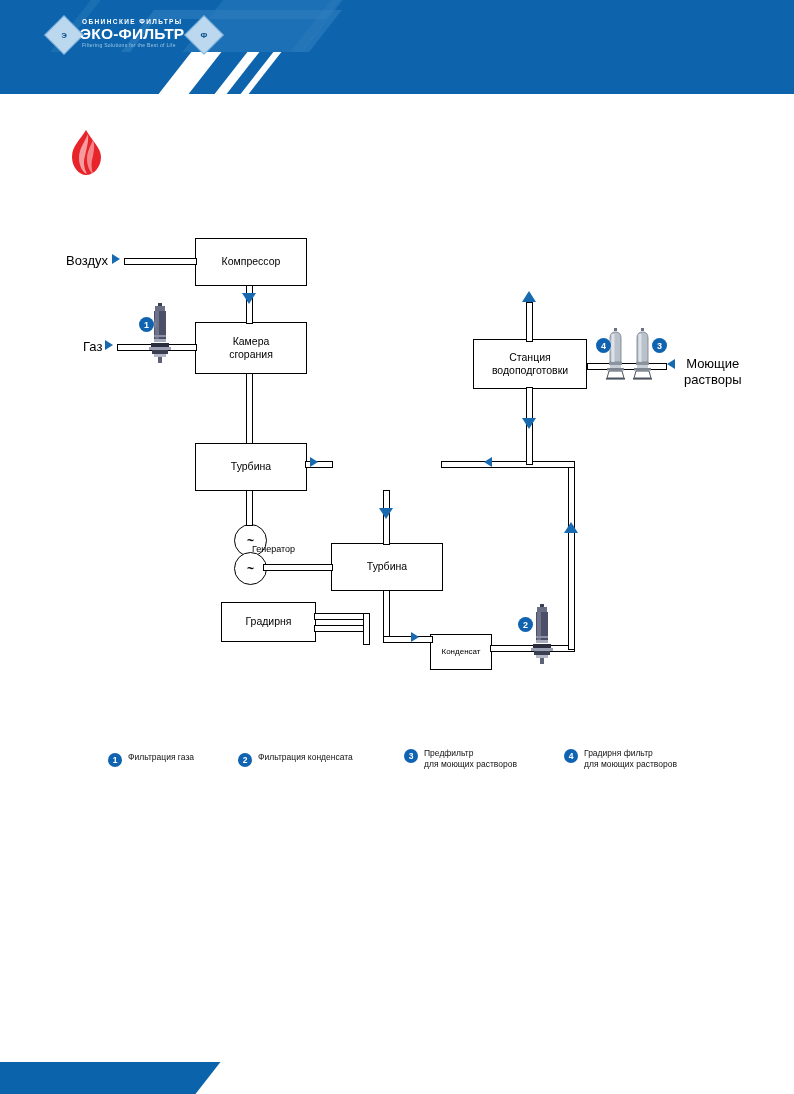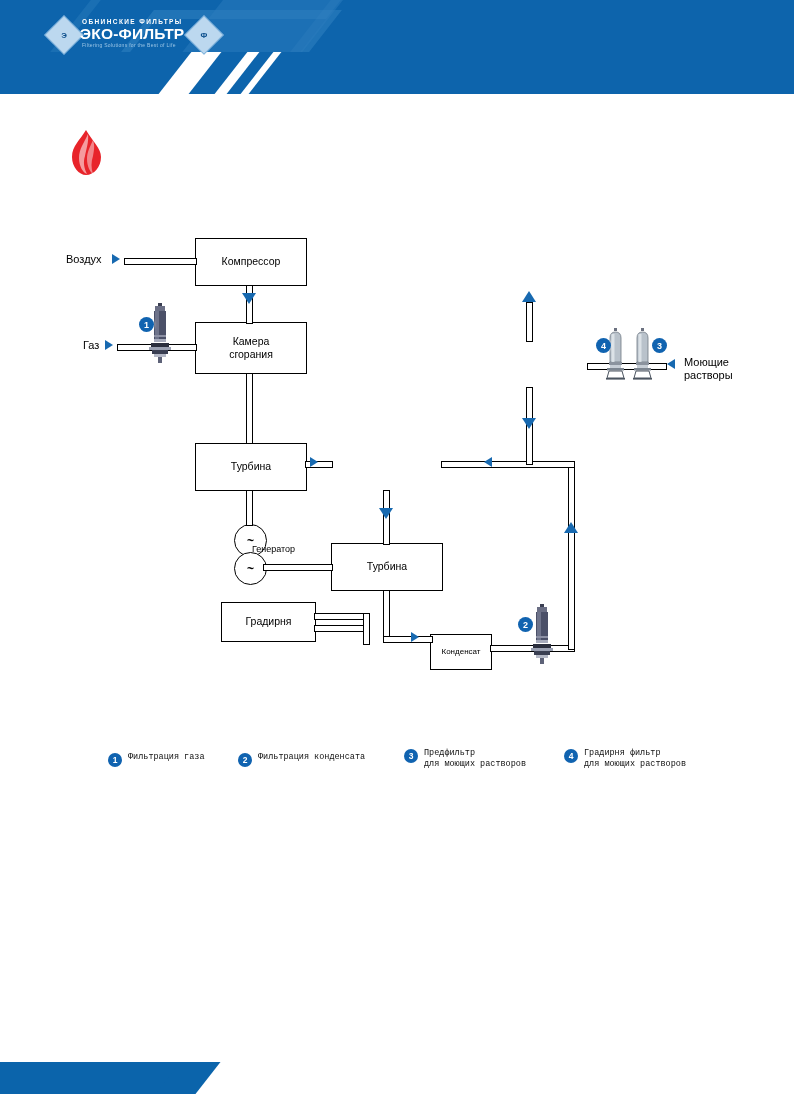--- a/index.html
+++ b/index.html
@@ -71,21 +71,21 @@
   .flame{position:absolute;left:60px;top:128px;width:52px;height:50px;}
   
   .diagram{position:absolute;left:0;top:0;width:794px;height:1094px;
            pointer-events:none;}
   .box{
     position:absolute;border:1.4px solid #000000;background:#ffffff;
     display:flex;align-items:center;justify-content:center;text-align:center;
     font-size:10.5px;color:#000000;line-height:1.25;box-sizing:border-box;
   }
   .iolabel{
-    position:absolute;font-size:11px;color:#000000;white-space:nowrap;
+    position:absolute;font-size:13px;color:#000000;white-space:nowrap;text-align:center;
   }
   .iolabel.two{line-height:1.2;}
   
   .pipe{position:absolute;background:#ffffff;border:1.2px solid #000;box-sizing:border-box;}
   .pipe.h{height:7px;}
   .pipe.v{width:7px;}
   .arrow{position:absolute;width:0;height:0;}
   .arrow.up{border-left:7px solid transparent;border-right:7px solid transparent;border-bottom:11px solid #1769b0;}
   .arrow.down{border-left:7px solid transparent;border-right:7px solid transparent;border-top:11px solid #1769b0;}
   .arrow.left{border-top:7px solid transparent;border-bottom:7px solid transparent;border-right:11px solid #1769b0;}
@@ -112,21 +112,21 @@
   
   .vessel{position:absolute;width:22px;height:52px;z-index:4;}
   
   .legend{position:absolute;left:108px;top:748px;width:620px;height:30px;}
   .leg-item{position:absolute;display:flex;align-items:flex-start;}
   .leg-badge{
     width:14px;height:14px;border-radius:50%;background:#1063b0;color:#fff;
     font-size:8.5px;font-weight:bold;display:flex;align-items:center;
     justify-content:center;flex:none;margin-top:1px;
   }
-  .leg-txt{margin-left:6px;font-size:8.5px;color:#111;line-height:1.25;white-space:nowrap;font-family:Liberation Mono, monospace;}
+  .leg-txt{margin-left:6px;font-size:8.5px;color:#111;line-height:1.25;white-space:nowrap;}
   
   .footer{
     position:absolute;left:0;top:1062px;width:794px;height:32px;overflow:hidden;
   }
   .footer-bar{
     position:absolute;left:0;top:0;width:190px;height:32px;background:#0b64ab;
   }
   .footer-skew{
     position:absolute;left:168px;top:0;width:40px;height:32px;background:#0b64ab;
     transform:skewX(-38deg);
@@ -176,20 +176,24 @@
 
   <div class="box" style="left:195px;top:443px;width:112px;height:48px;">Турбина</div>
 
 
   <div class="box" style="left:331px;top:543px;width:112px;height:48px;">Турбина</div>
 
   <div class="box" style="left:221px;top:602px;width:95px;height:40px;">Градирня</div>
 
   <div class="box" style="left:430px;top:634px;width:62px;height:36px;font-size:8px;">Конденсат</div>
 
+  <div class="box" style="left:473px;top:339px;width:114px;height:50px;flex-direction:column;">
+    <span>Станция</span>
+    <span>водоподготовки</span>
+  </div>
 
   <div class="circ" style="left:234px;top:524px;width:31px;height:31px;">~</div>
   <div class="circ" style="left:234px;top:552px;width:31px;height:31px;">~</div>
   <div class="gen-label" style="left:216px;top:544px;padding-left:36px;">Генератор</div>
 
   <div class="pipe h" style="left:124px;top:258px;width:73px;"></div>
   <div class="arrow sm right" style="left:112px;top:254px;"></div>
   <div class="iolabel" style="left:66px;top:253px;">Воздух</div>
 
   <div class="pipe v" style="left:246px;top:285px;height:39px;"></div>

